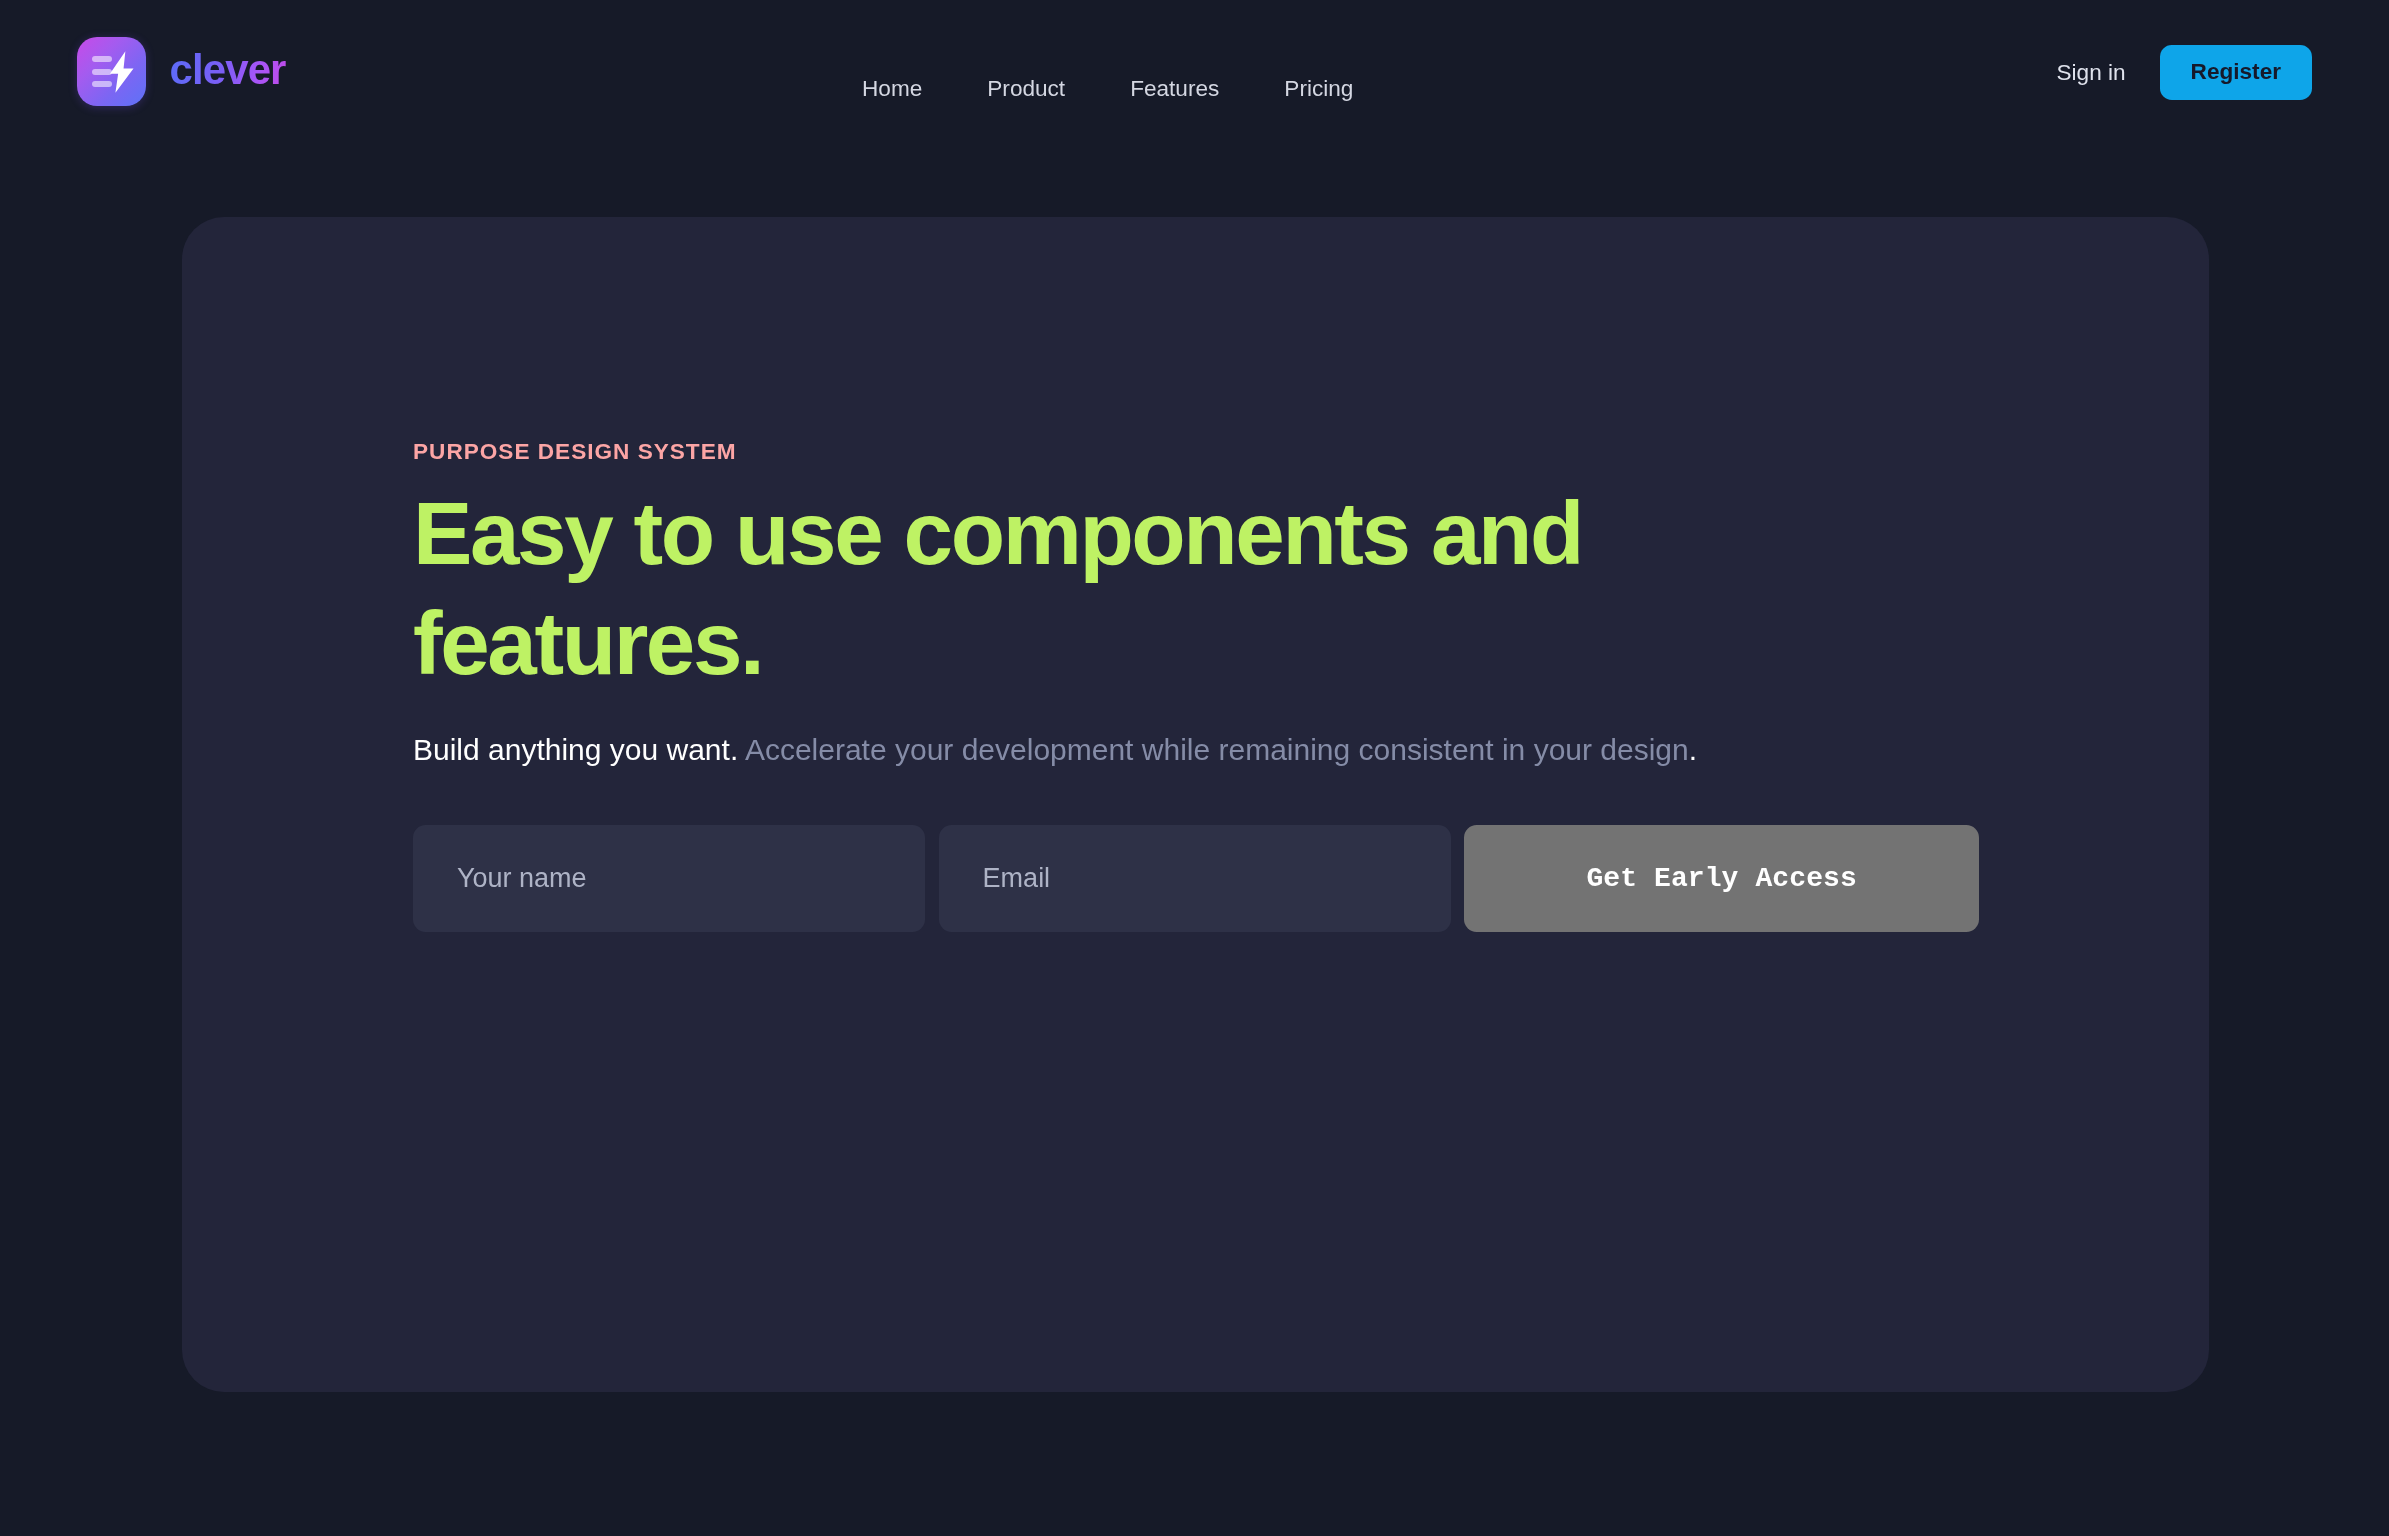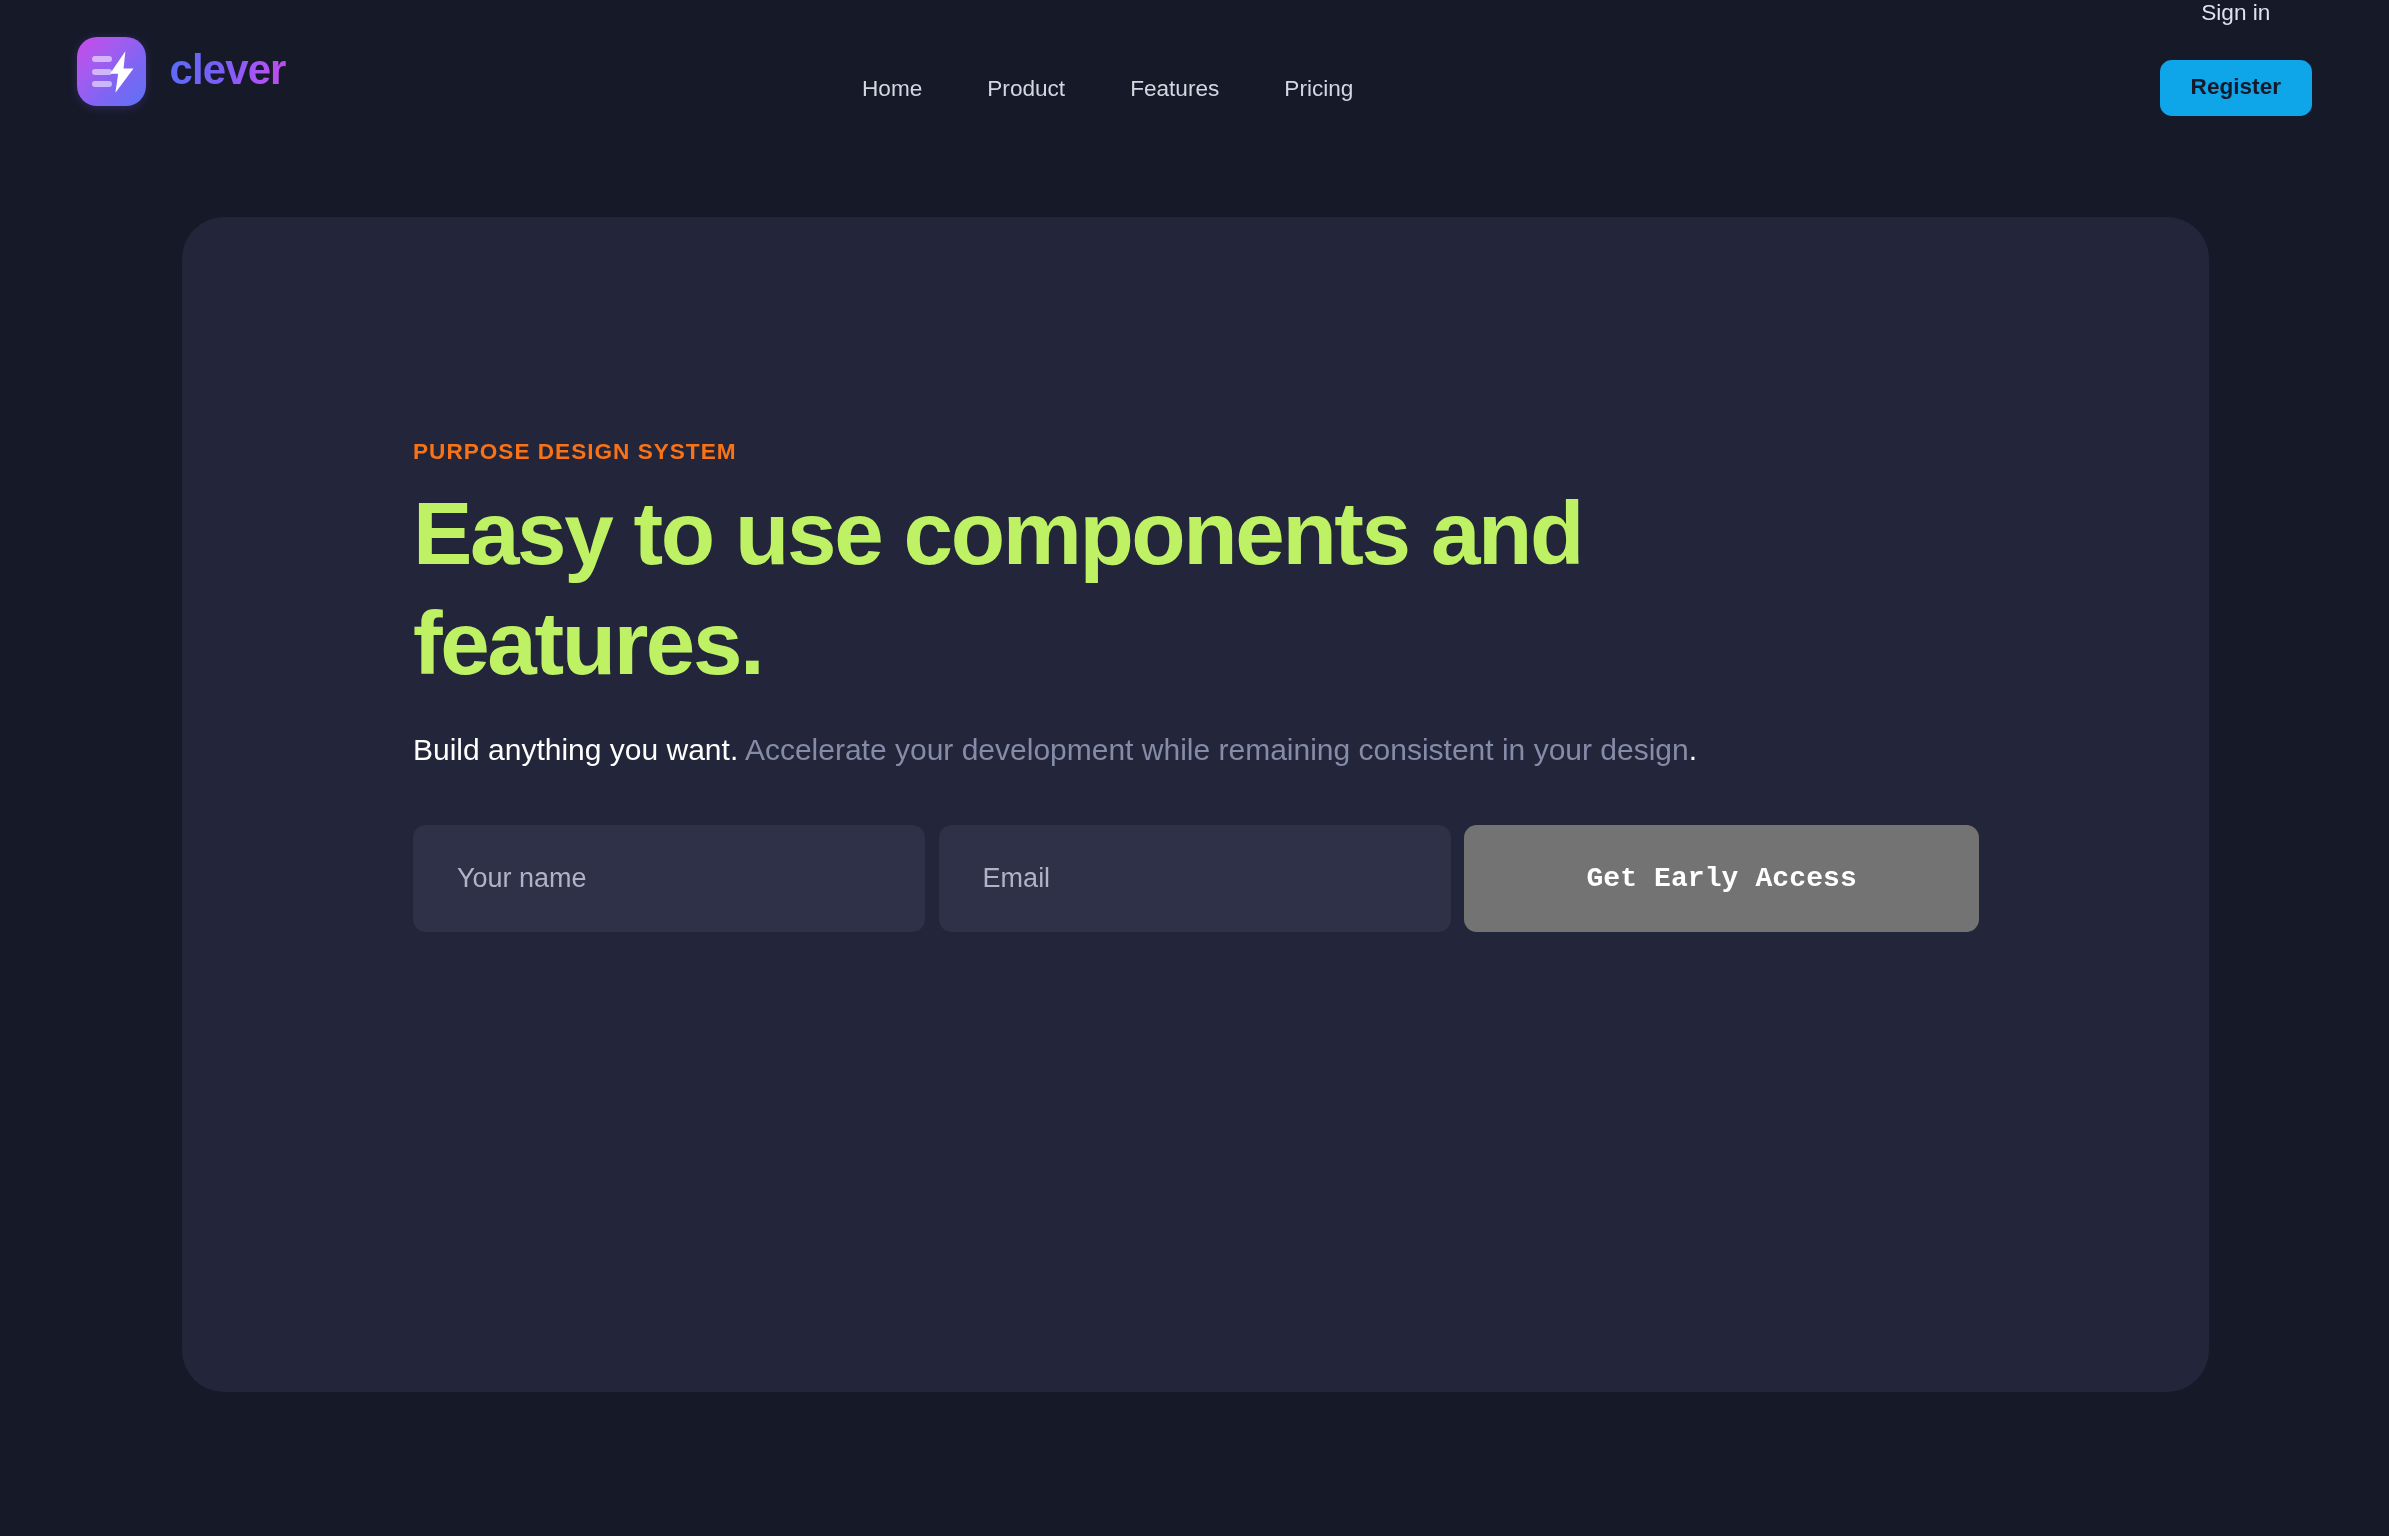--- a/index.html
+++ b/index.html
@@ -109,21 +109,20 @@
   .nav a:last-child { margin-right: 0; }
 
   .auth {
     position: absolute;
     right: 77px;
     top: 0;
     height: 145px;
     display: flex;
     align-items: center;
     gap: 34px;
-    flex-direction: column;
   }
   .signin {
     color: #dfe2ec;
     font-size: 22.6px;
     text-decoration: none;
     white-space: nowrap;
     cursor: pointer;
   }
   .register {
     background: #0ea5e9;
@@ -150,21 +149,21 @@
   }
 
   .hero-inner {
     position: absolute;
     left: 231px;
     top: 222px;
     width: 1593px;
   }
 
   .eyebrow {
-    color: #f97316;
+    color: #fca5a5;
     font-size: 22.6px;
     font-weight: 700;
     letter-spacing: 1px;
     text-transform: uppercase;
     margin-bottom: 23.5px;
   }
 
   .headline {
     color: #bef264;
     font-size: 89px;

